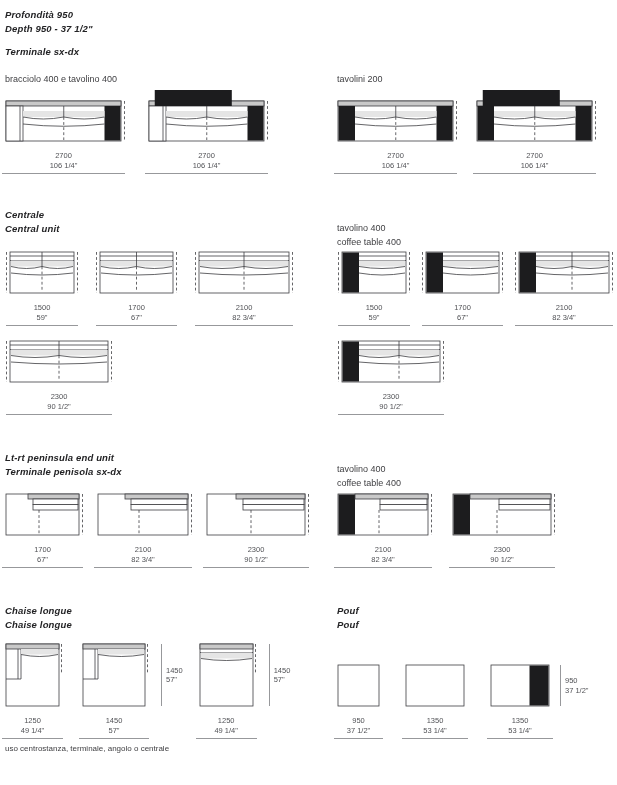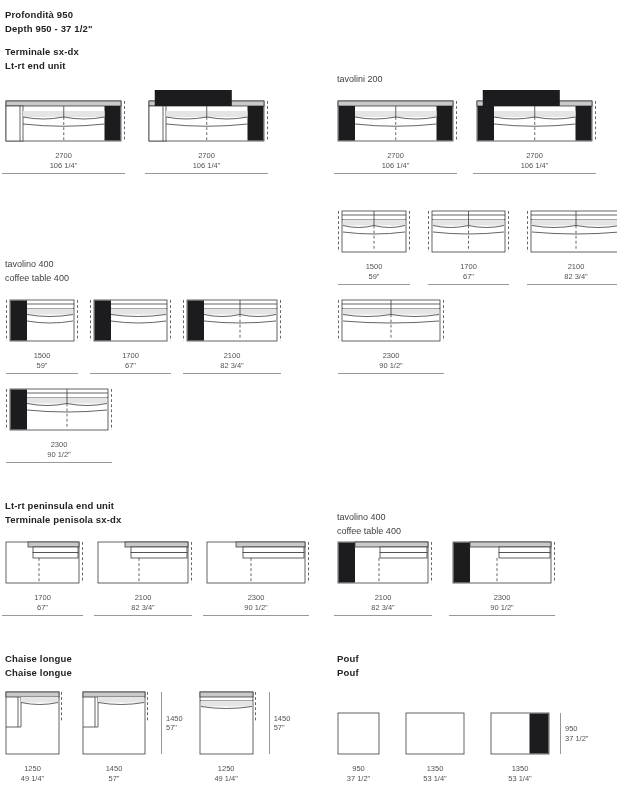--- a/index.html
+++ b/index.html
@@ -1,18 +1,18 @@
 <!DOCTYPE html>
 <html><head>
 <meta charset="utf-8">
 <style>
   html,body{margin:0;padding:0;background:#fff;}
   .page{position:relative;width:617px;height:785px;background:#ffffff;
         font-family:"Liberation Sans",sans-serif;padding:6px 0 0 5px;box-sizing:border-box;overflow:hidden;color:#2c2c2e;}
-  .sec-title{font-weight:700;font-size:9.5px;line-height:13.5px;color:#232325;letter-spacing:.15px;}
+  .sec-title{font-weight:700;font-size:9.5px;line-height:13.5px;color:#232325;letter-spacing:.15px;font-style:italic;}
   .sub-label{font-size:9px;line-height:13.5px;color:#414144;}
   .g{display:grid;grid-template-columns:332px 1fr;align-items:stretch;}
   .bottom{align-self:end;}
   .mod-row{display:flex;align-items:flex-end;}
   .g8{column-gap:8px}.g11{column-gap:11px}.g14{column-gap:14px}.g16{column-gap:16px}
   .g17{column-gap:17px}.g20{column-gap:20px}.g24{column-gap:24px}
   .mt2{margin-top:2px}.mt3{margin-top:3px}.mt4{margin-top:4px}.mt12{margin-top:12px}.mt14{margin-top:14px}
   .mb12{margin-bottom:12px}.mb14{margin-bottom:14px}
   .sec1{margin-top:10px}.sec{margin-top:34px}.sec3{margin-top:36px}.sec4{margin-top:36px}
   .mod-inner{display:flex;align-items:flex-start;}
@@ -31,23 +31,23 @@
   <div class="sec-title mt2">
     <div>Profondità 950</div>
     <div>Depth 950 - 37 1/2"</div>
   </div>
 
   <section class="sec1">
     <div class="g">
       <div>
         <div class="sec-title">
           <div>Terminale sx-dx</div>
-          <div>Lt-rt end unit</div>
         </div>
         <div class="sub-label" style="margin-top:14px">
+          <div>bracciolo 400 e tavolino 400</div>
         </div>
       </div>
       <div class="bottom">
         <div class="sub-label">
           <div>tavolini 200</div>
         </div>
       </div>
       <div class="mod-row g20 mt3">
         <div>
             <div class="mod-inner">
@@ -138,20 +138,24 @@
                   <div class="rule" style="width: 123px; margin-left: -4px;"></div>
                 </div></div>
             </div>
           </div>
       </div>
     </div>
   </section>
 
   <section class="sec">
     <div class="g">
+      <div class="sec-title mb14">
+        <div>Centrale</div>
+        <div>Central unit</div>
+      </div>
       <div class="bottom">
         <div class="sub-label">
           <div>tavolino 400</div>
           <div>coffee table 400</div>
         </div>
       </div>
       <div class="mod-row g14 mt2">
         <div>
             <div class="mod-inner">
               <div><svg width="76" height="43" viewBox="-5 -1 76 43">

